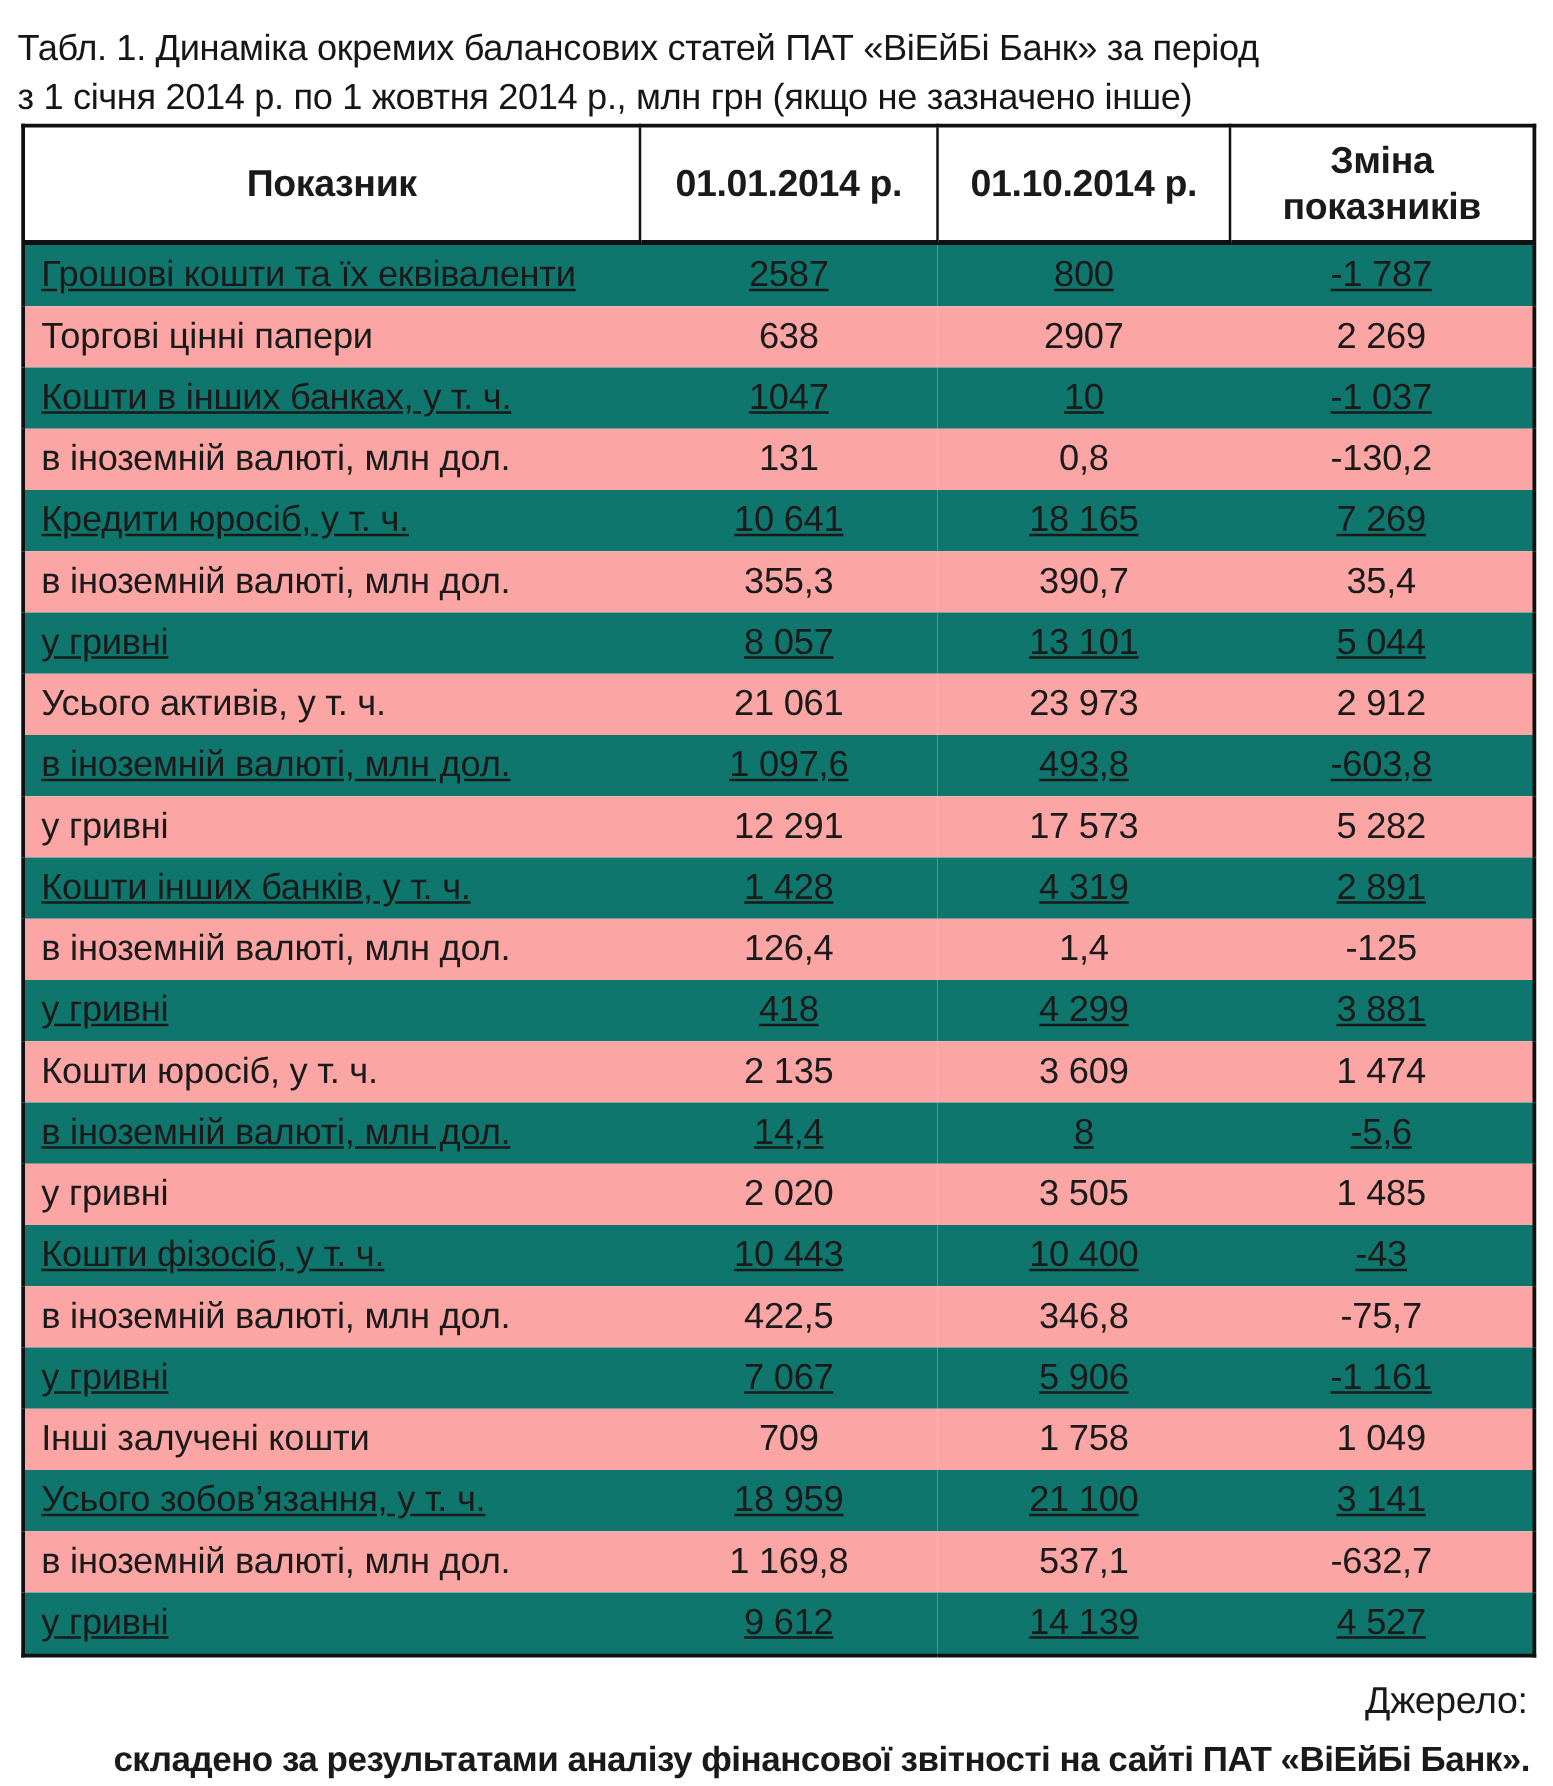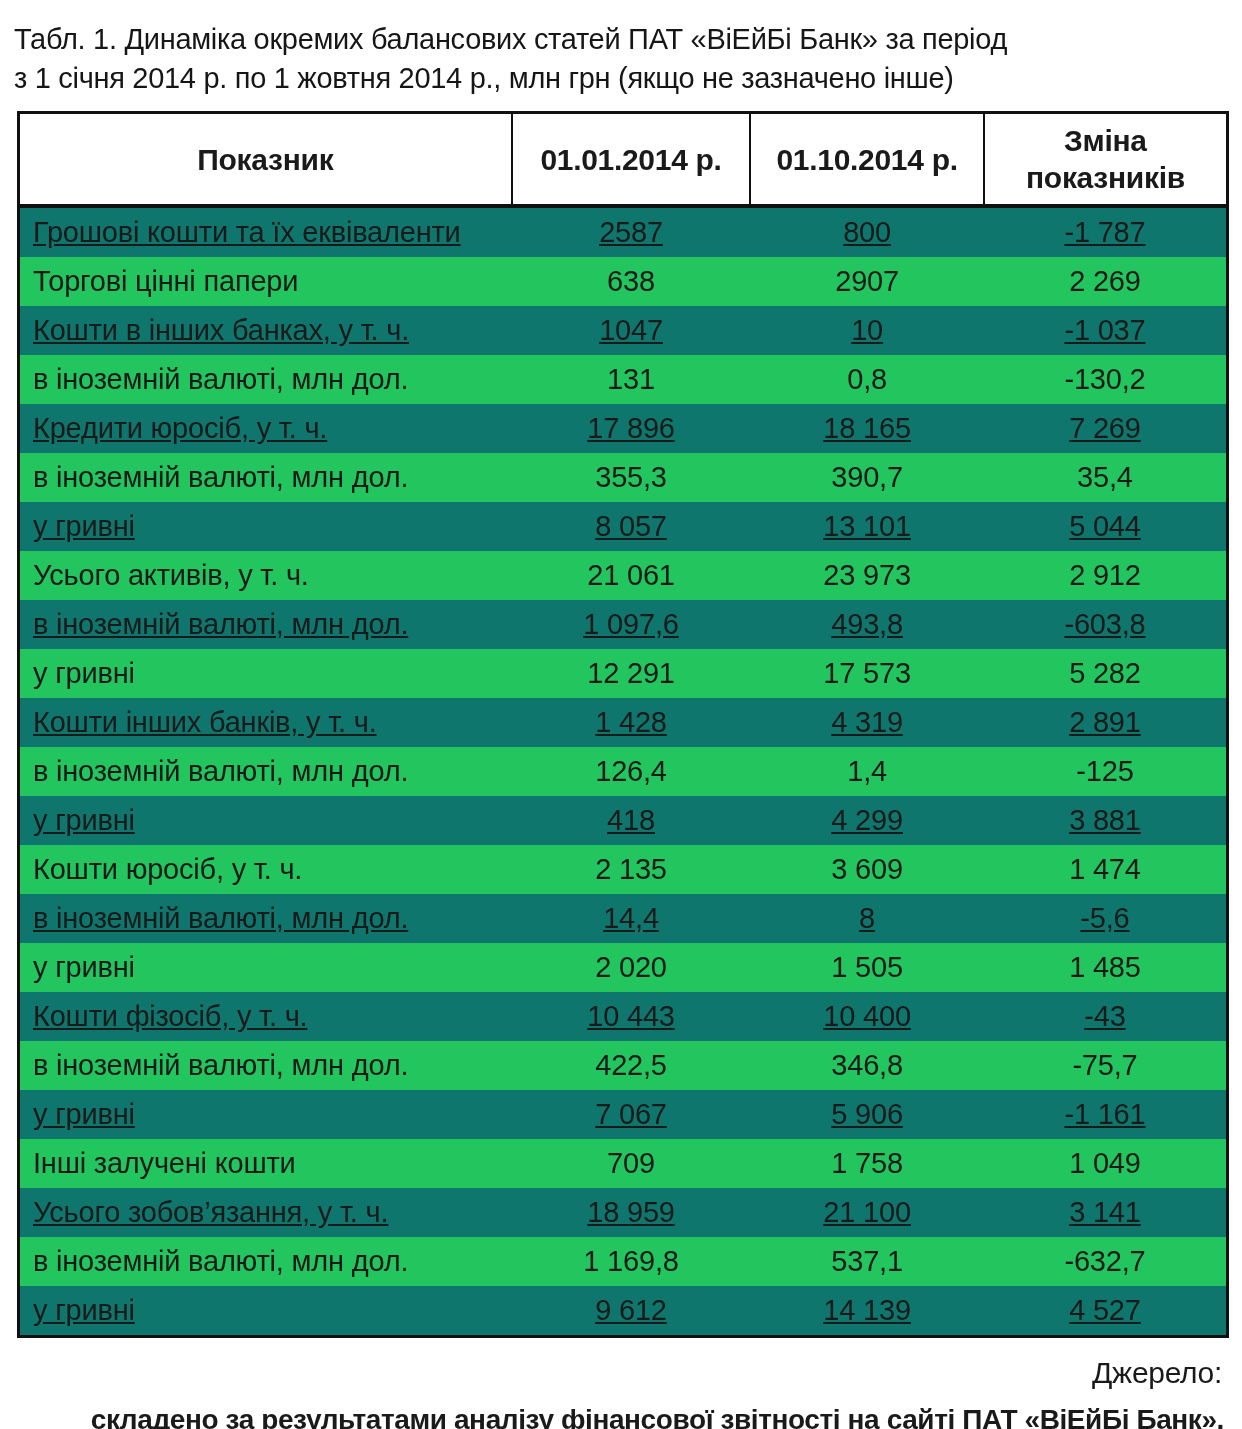--- a/index.html
+++ b/index.html
@@ -27,21 +27,21 @@
     color: #161616;
   }
   .title .line {
     white-space: nowrap;
   }
   table.data {
     border-collapse: collapse;
     table-layout: fixed;
     width: 1212px;
     margin-left: 3px;
-    margin-top: 13px;
+    margin-top: 1px;
     border: 3px solid #101010;
   }
   col.c-ind { width: 492px; }
   col.c-v1  { width: 238px; }
   col.c-v2  { width: 233px; }
   col.c-chg { width: 243px; }
   thead th {
     background: #ffffff;
     font-weight: bold;
     font-size: 30px;
@@ -64,21 +64,21 @@
     letter-spacing: -0.2px;
   }
   tbody td.ind {
     text-align: left;
     padding-left: 13px;
   }
   tbody td.num {
     text-align: center;
   }
   tbody tr.shade { background: #0f766e; text-decoration: underline; }
-  tbody tr.plain { background: #22c55e; border-radius: 17px; }
+  tbody tr.plain { background: #fca5a5; border-radius: 17px; }
   .source-label {
     margin-top: 18px;
     padding-right: 6px;
     text-align: right;
     font-weight: normal;
     font-size: 30px;
     line-height: 34px;
     letter-spacing: -0.3px;
   }
   .source-text {
@@ -138,21 +138,21 @@
       <td class="num">-1 037</td>
     </tr>
         <tr class="plain">
       <td class="ind">в іноземній валюті, млн дол.</td>
       <td class="num">131</td>
       <td class="num">0,8</td>
       <td class="num">-130,2</td>
     </tr>
         <tr class="shade">
       <td class="ind">Кредити юросіб, у т. ч.</td>
-      <td class="num">17 896</td>
+      <td class="num">10 641</td>
       <td class="num">18 165</td>
       <td class="num">7 269</td>
     </tr>
         <tr class="plain">
       <td class="ind">в іноземній валюті, млн дол.</td>
       <td class="num">355,3</td>
       <td class="num">390,7</td>
       <td class="num">35,4</td>
     </tr>
         <tr class="shade">
@@ -205,21 +205,21 @@
     </tr>
         <tr class="shade">
       <td class="ind">в іноземній валюті, млн дол.</td>
       <td class="num">14,4</td>
       <td class="num">8</td>
       <td class="num">-5,6</td>
     </tr>
         <tr class="plain">
       <td class="ind">у гривні</td>
       <td class="num">2 020</td>
-      <td class="num">1 505</td>
+      <td class="num">3 505</td>
       <td class="num">1 485</td>
     </tr>
         <tr class="shade">
       <td class="ind">Кошти фізосіб, у т. ч.</td>
       <td class="num">10 443</td>
       <td class="num">10 400</td>
       <td class="num">-43</td>
     </tr>
         <tr class="plain">
       <td class="ind">в іноземній валюті, млн дол.</td>

